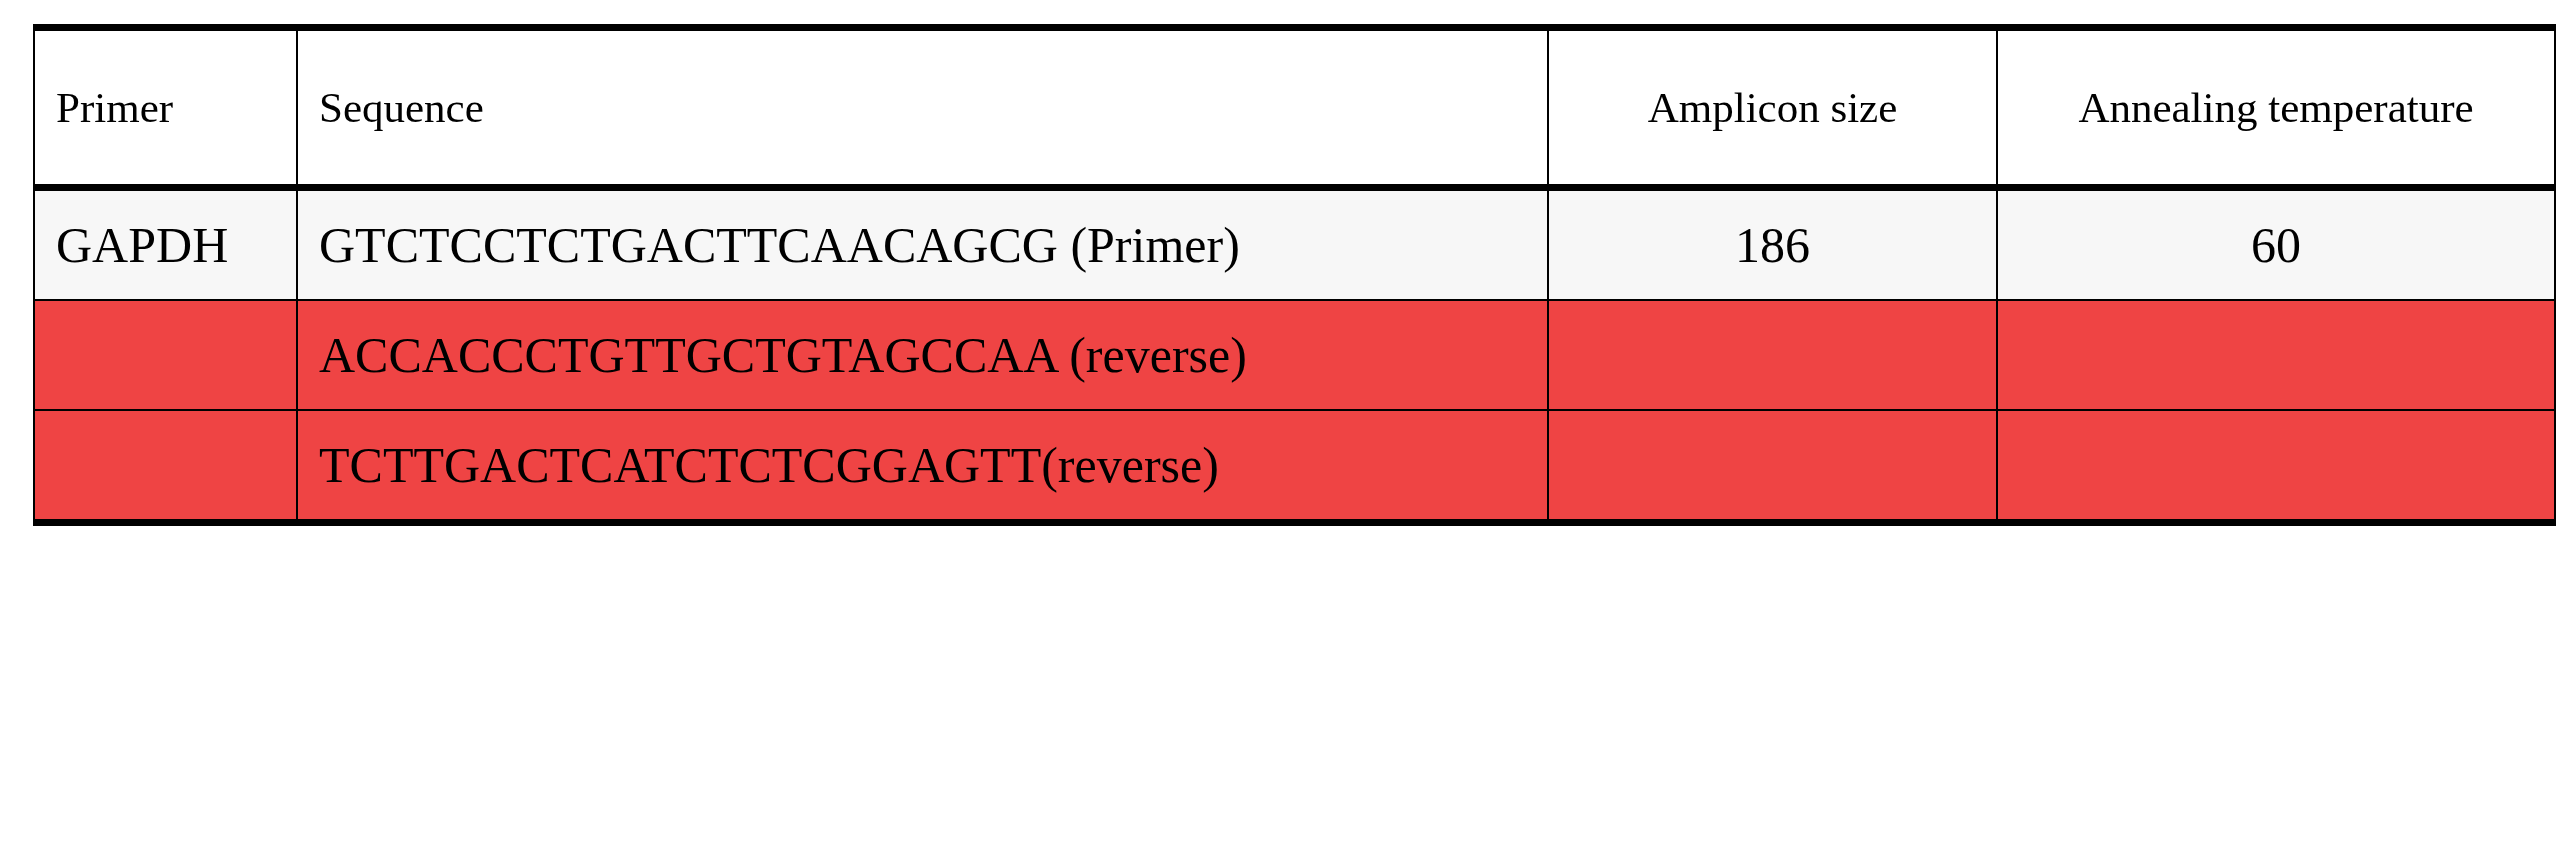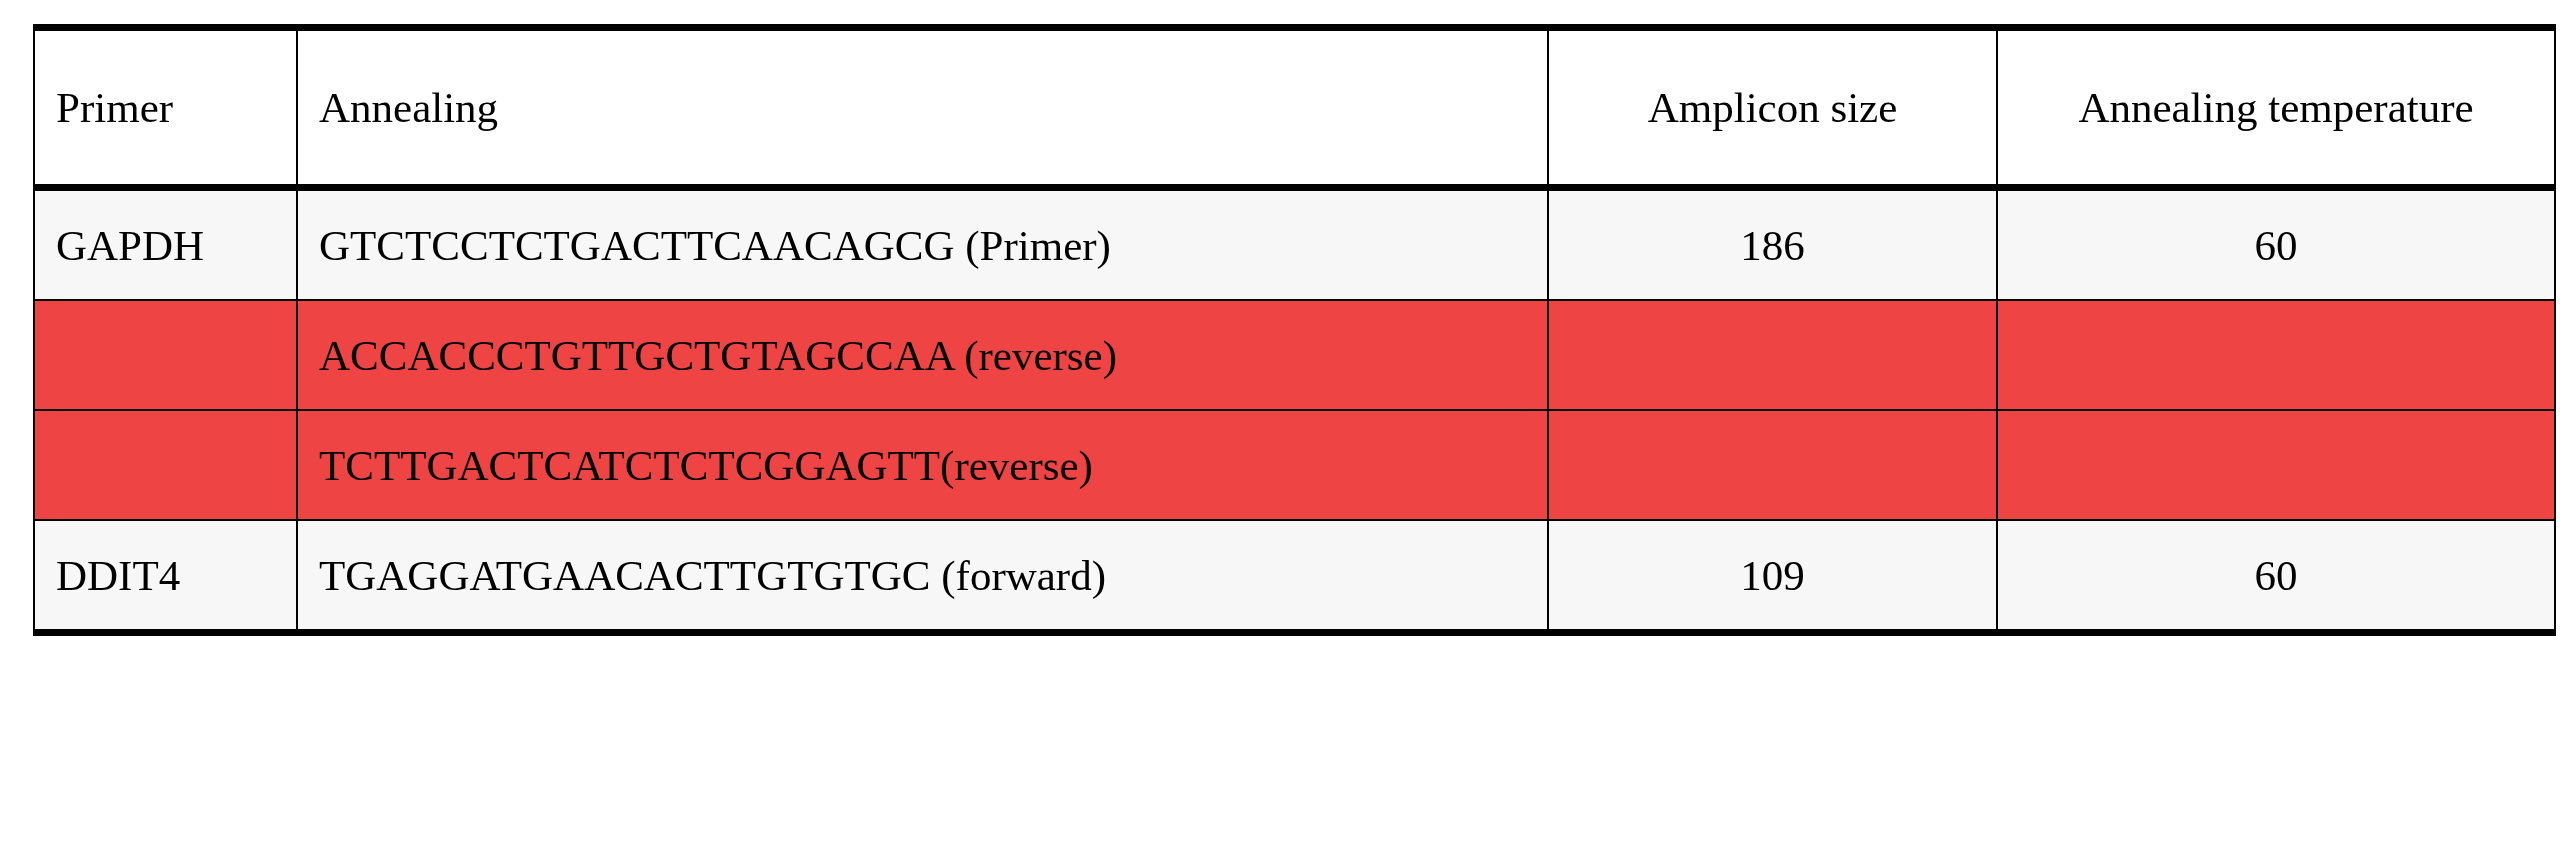--- a/index.html
+++ b/index.html
@@ -58,21 +58,21 @@
 
   thead th {
     font-weight: bold;
     font-size: 43px;
     line-height: 1.12;
     height: 153px;
     border-bottom: 7.6px solid #000;
   }
 
   tbody td {
-    font-size: 43px;
+    font-size: 50px;
     line-height: 1.1;
     height: 108px;
     border-bottom: 2.1px solid #000;
     font-family: Liberation Serif, serif;
   }
   tbody tr:last-child td {
     border-bottom: none;
   }
 
   
@@ -103,21 +103,21 @@
   <table class="primer-table">
     <colgroup>
       <col class="c-primer">
       <col class="c-seq">
       <col class="c-amp">
       <col class="c-temp">
     </colgroup>
     <thead>
       <tr>
         <th class="col-primer">Primer</th>
-        <th class="col-seq">Annealing</th>
+        <th class="col-seq">Sequence</th>
         <th class="col-amp">Amplicon size</th>
         <th class="col-temp">Annealing temperature</th>
       </tr>
     </thead>
     <tbody>
 
       <tr class="shaded">
         <td class="col-primer">GAPDH</td>
         <td class="col-seq">GTCTCCTCTGACTTCAACAGCG (Primer)</td>
         <td class="col-amp">186</td>
@@ -132,25 +132,19 @@
       </tr>
 
 
       <tr class="plain">
         <td class="col-primer"></td>
         <td class="col-seq">TCTTGACTCATCTCTCGGAGTT(reverse)</td>
         <td class="col-amp"></td>
         <td class="col-temp"></td>
       </tr>
 
-      <tr class="shaded">
-        <td class="col-primer">DDIT4</td>
-        <td class="col-seq">TGAGGATGAACACTTGTGTGC (forward)</td>
-        <td class="col-amp">109</td>
-        <td class="col-temp">60</td>
-      </tr>
 
 
     </tbody>
   </table>
 
 </div>
 
 
 </body></html>

